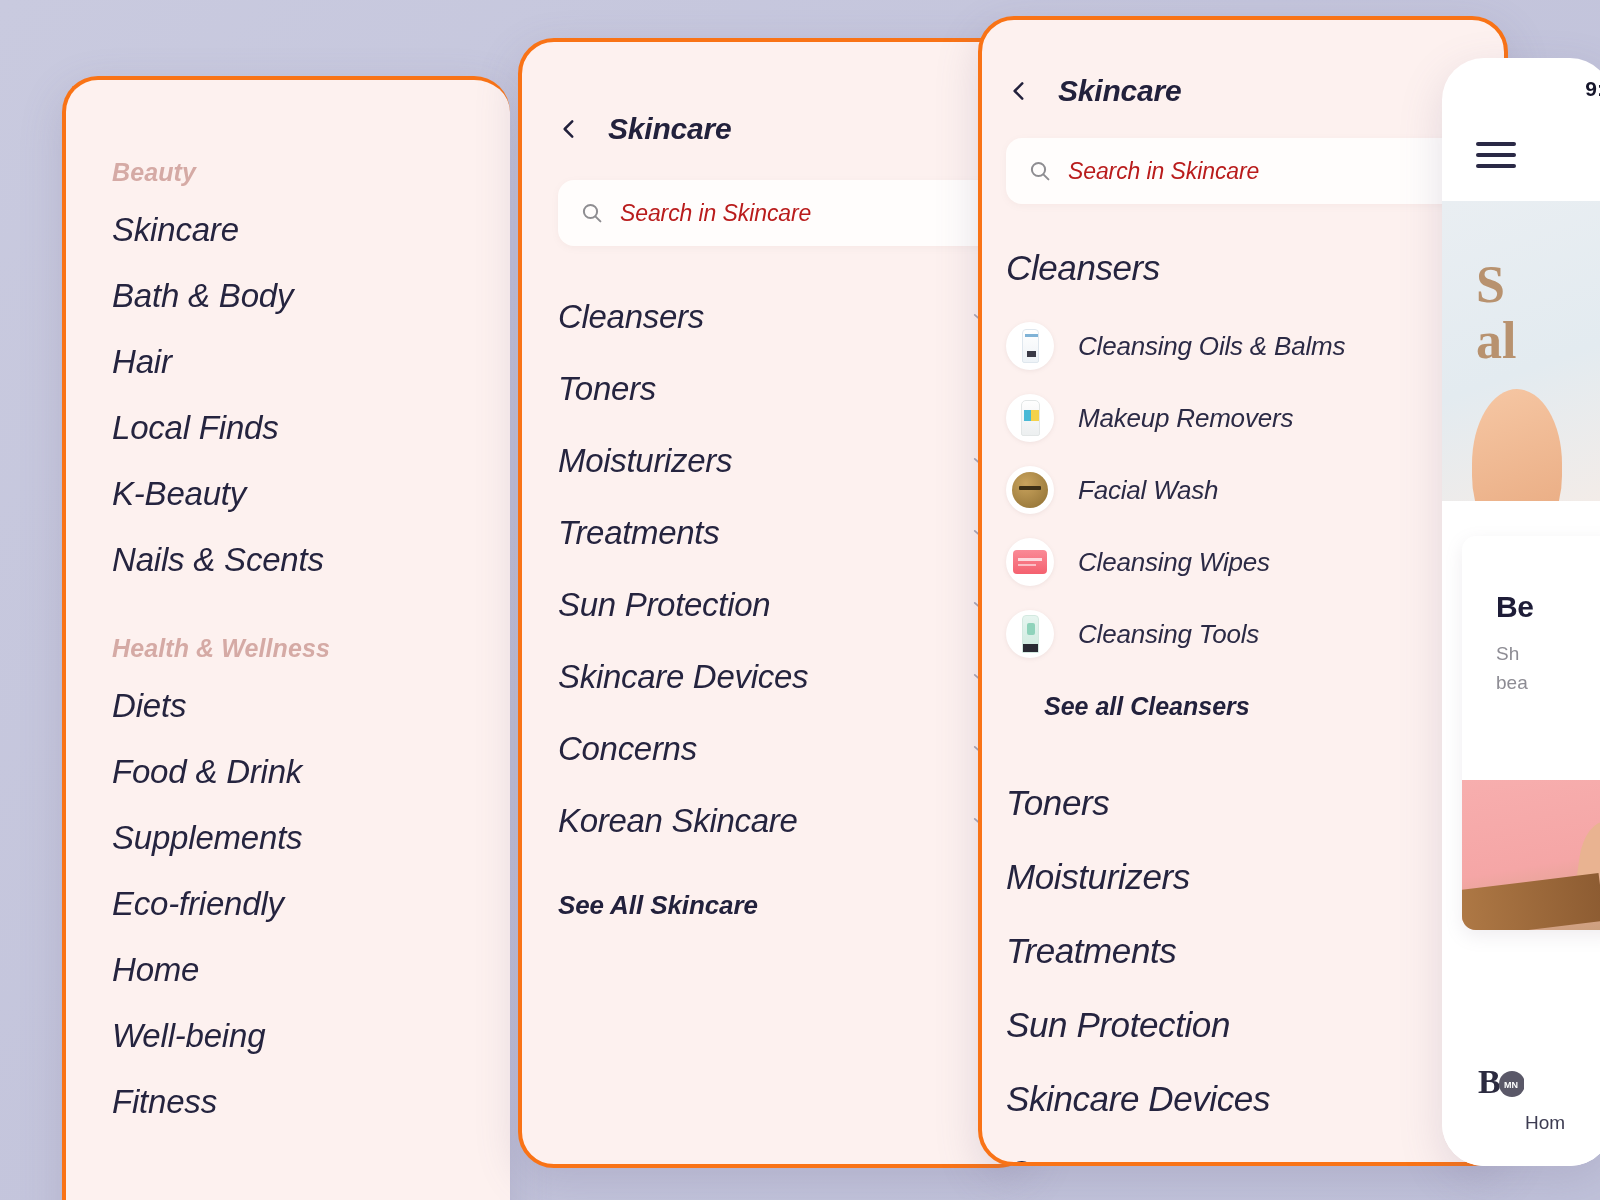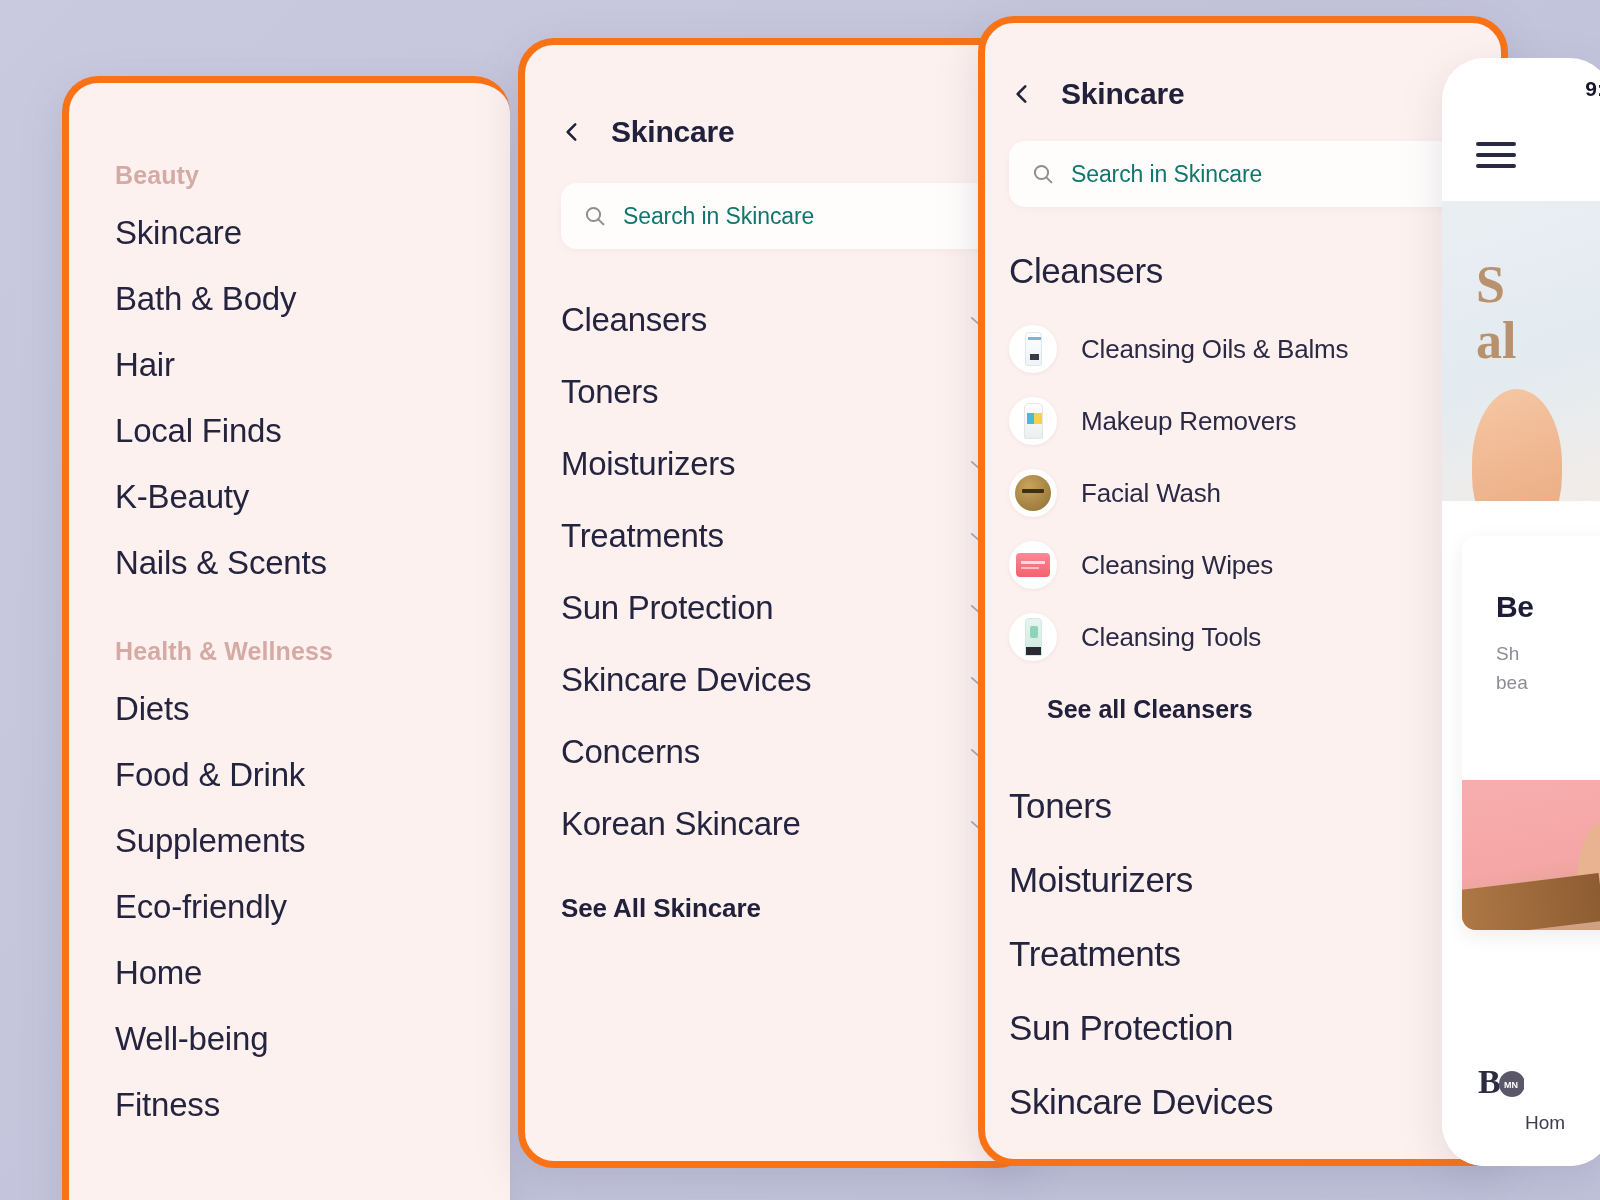--- a/index.html
+++ b/index.html
@@ -10,23 +10,24 @@
   }
   body {
     background:linear-gradient(135deg,#c9cadf 0%,#c4c5dc 45%,#c0c2da 100%);
     position:relative;
   }
 
   
   .panel {
     position:absolute;
     background:#fdf1ef;
-    border:7px solid #f97316;
+    border:4px solid #f97316;
     border-radius:36px;
     overflow:hidden;
+    font-style:italic;
   }
   .panel.shadowed { box-shadow:0 14px 44px rgba(110,100,140,.20); }
 
   
   #panel-root {
     left:62px; top:76px; width:448px; height:1190px;
     border-top-left-radius:36px; border-top-right-radius:36px;
     border-bottom-left-radius:36px; border-bottom-right-radius:36px;
     border-right:none;
   }
@@ -56,21 +57,21 @@
   .back-chev svg { display:block; }
   .pnl-title { font-size:30px; font-weight:700; color:#22213c; letter-spacing:-.2px; }
 
   .search-box {
     margin:0 36px 52px 36px; height:66px;
     background:#fffdfc; border-radius:16px;
     display:flex; align-items:center; gap:16px; padding:0 22px;
     box-shadow:0 2px 7px rgba(160,130,130,.07);
   }
   .search-box .mag { width:24px; height:24px; flex:none; }
-  .search-ph { font-size:23px; color:#0f766e; letter-spacing:-.1px; }
+  .search-ph { font-size:23px; color:#b91c1c; letter-spacing:-.1px; }
 
   .sub-item {
     display:flex; align-items:center; justify-content:space-between;
     padding:0 36px 0 36px; margin-bottom:34px;
   }
   .sub-item .lbl { font-size:33px; color:#25243f; letter-spacing:-.3px; white-space:nowrap; }
   .chev-sm { width:22px; height:13px; flex:none; opacity:.75; }
 
   .see-all {
     font-size:26px; font-weight:700; color:#22213c;

